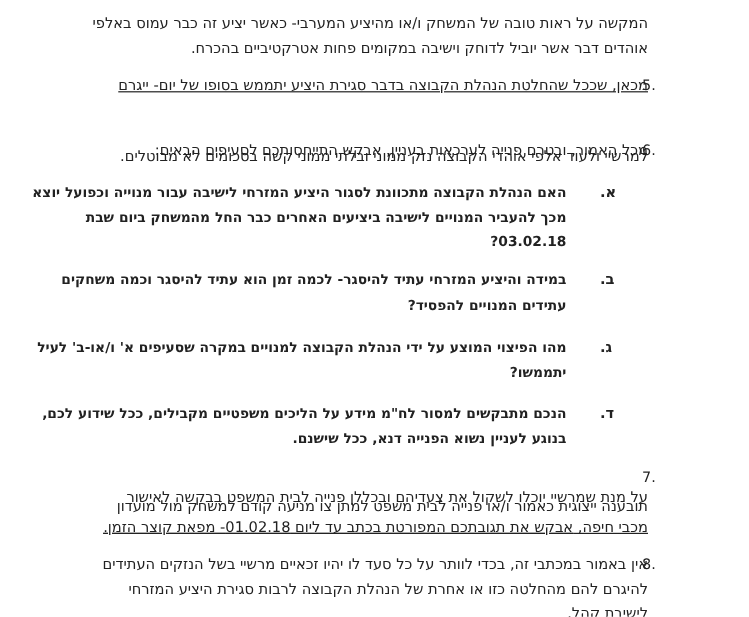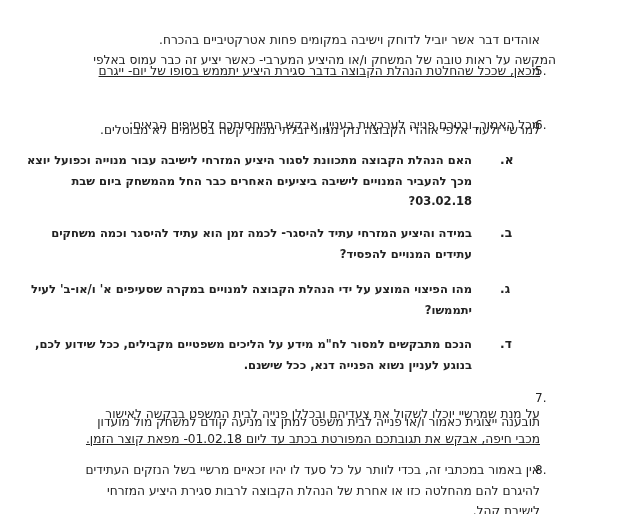--- a/index.html
+++ b/index.html
@@ -12,21 +12,21 @@
     font-size: 12.2px; line-height: 16px;
   }
   .bold { font-weight: bold; font-family: "DejaVu Sans", sans-serif; }
   .num { position: absolute; font-size: 12px; line-height: 16px; direction: ltr; }
   .u { text-decoration: underline; }
   .just { text-align: justify; text-align-last: justify; }
 </style>
 </head>
 <body>
 
-<div class="line just" style="right:68px; width:430px; top:11px;margin-top:41px;">המקשה על ראות טובה של המשחק ו/או מהיציע המערבי- כאשר יציע זה כבר עמוס באלפי</div>
+<div class="line just" style="right:84px; width:430px; top:11px;">המקשה על ראות טובה של המשחק ו/או מהיציע המערבי- כאשר יציע זה כבר עמוס באלפי</div>
 <div class="line" style="right:84px; top:32px;">אוהדים דבר אשר יוביל לדוחק וישיבה במקומים פחות אטרקטיביים בהכרח.</div>
 
 <div class="num" style="left:535px; top:63px;">5.</div>
 <div class="line just" style="right:84px; width:430px; top:63px;text-decoration:underline;">מכאן, שככל שהחלטת הנהלת הקבוצה בדבר סגירת היציע יתממש בסופו של יום- ייגרם</div>
 <div class="line" style="right:84px; top:84px;margin-top:38px;">למרשיי ולעוד אלפי אוהדי הקבוצה נזק ממוני ובלתי ממוני קשה בסכומים לא מבוטלים.</div>
 
 <div class="num" style="left:535px; top:117px;">6.</div>
 <div class="line" style="right:84px; top:117px;">מכל האמור, ובטרם פנייה לערכאות בעניין, אבקש התייחסותכם לסעיפים הבאים:</div>
 
 <div class="line bold" style="left:500px; top:152px;">א.</div>

